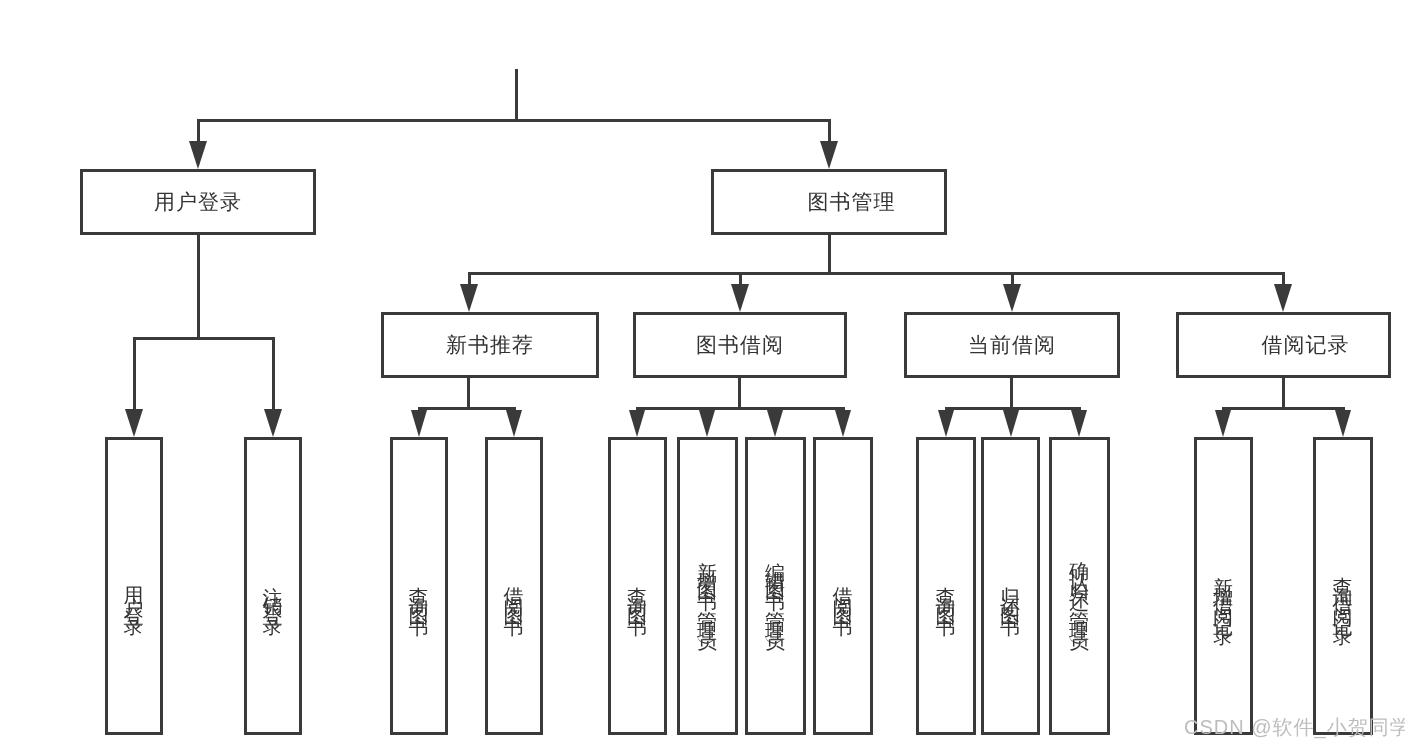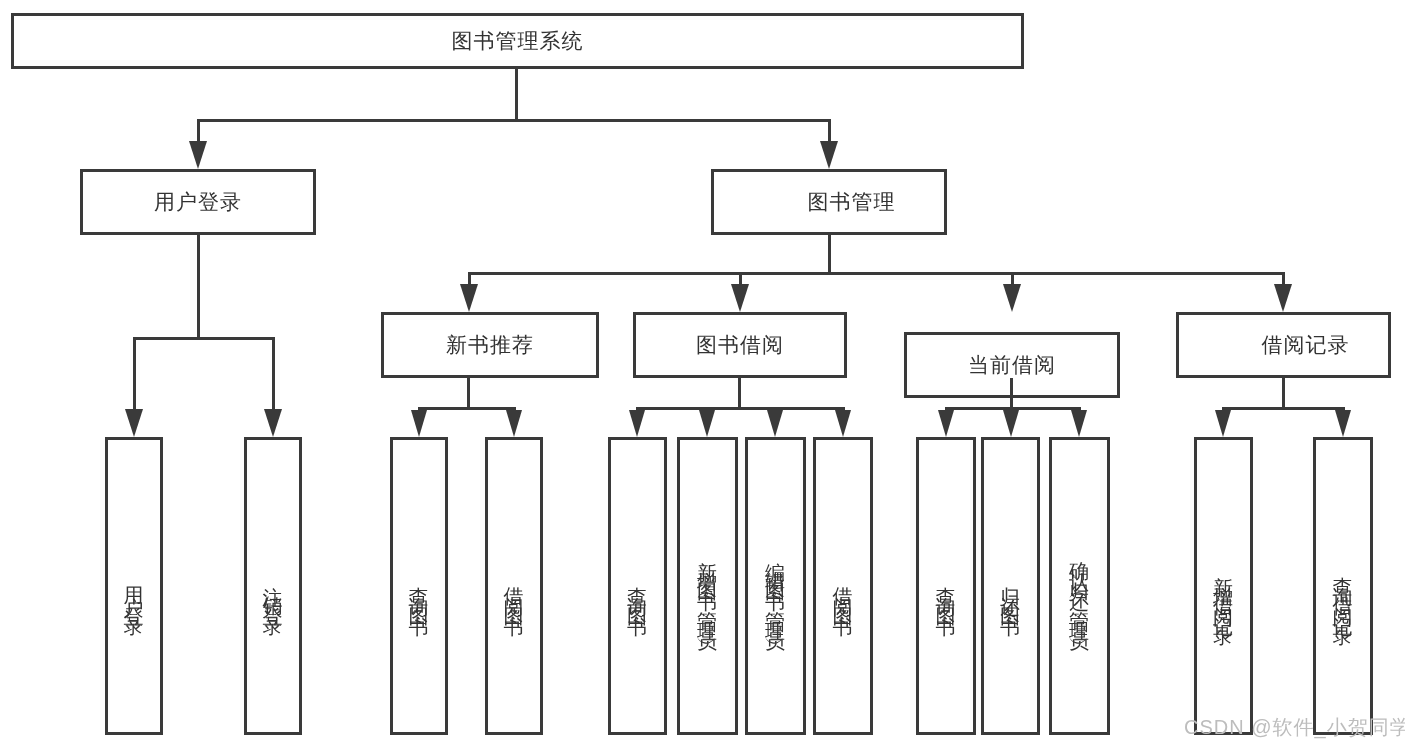--- a/index.html
+++ b/index.html
@@ -71,23 +71,20 @@
     letter-spacing: 1px;
     white-space: nowrap;
     z-index: 10;
   }
 </style>
 </head>
 <body>
 
 <div class="canvas">
 
-  <div class="box hbox" style="left:11px; top:13px; width:1013px; height:56px;">
-    <span>图书管理系统</span>
-  </div>
 
   <div class="vl" style="left:515px; top:69px; height:50px;"></div>
   <div class="hl" style="left:197px; top:119px; width:634px;"></div>
   <div class="vl" style="left:197px; top:119px; height:26px;"></div>
   <div class="arrow" style="left:189px; top:141px;"></div>
   <div class="vl" style="left:828px; top:119px; height:26px;"></div>
   <div class="arrow" style="left:820px; top:141px;"></div>
 
   <div class="box hbox" style="left:80px; top:169px; width:236px; height:66px;">
     <span>用户登录</span>
@@ -113,21 +110,21 @@
   <div class="arrow" style="left:1003px; top:284px;"></div>
   <div class="vl" style="left:1282px; top:272px; height:14px;"></div>
   <div class="arrow" style="left:1274px; top:284px;"></div>
 
   <div class="box hbox" style="left:360px; top:312px; width:218px; height:66px;margin-left:21px;">
     <span>新书推荐</span>
   </div>
   <div class="box hbox" style="left:633px; top:312px; width:214px; height:66px;font-family:Liberation Mono, monospace;">
     <span>图书借阅</span>
   </div>
-  <div class="box hbox" style="left:904px; top:332px; width:216px; height:66px;">
+  <div class="box hbox" style="left:904px; top:312px; width:216px; height:66px;">
     <span>当前借阅</span>
   </div>
   <div class="box hbox" style="left:1176px; top:312px; width:215px; height:66px;padding-left:44px;">
     <span>借阅记录</span>
   </div>
 
   <div class="vl" style="left:467px; top:378px; height:32px;"></div>
   <div class="hl" style="left:418px; top:407px; width:98px;"></div>
   <div class="arrow small" style="left:411px; top:410px;"></div>
   <div class="arrow small" style="left:506px; top:410px;"></div>

